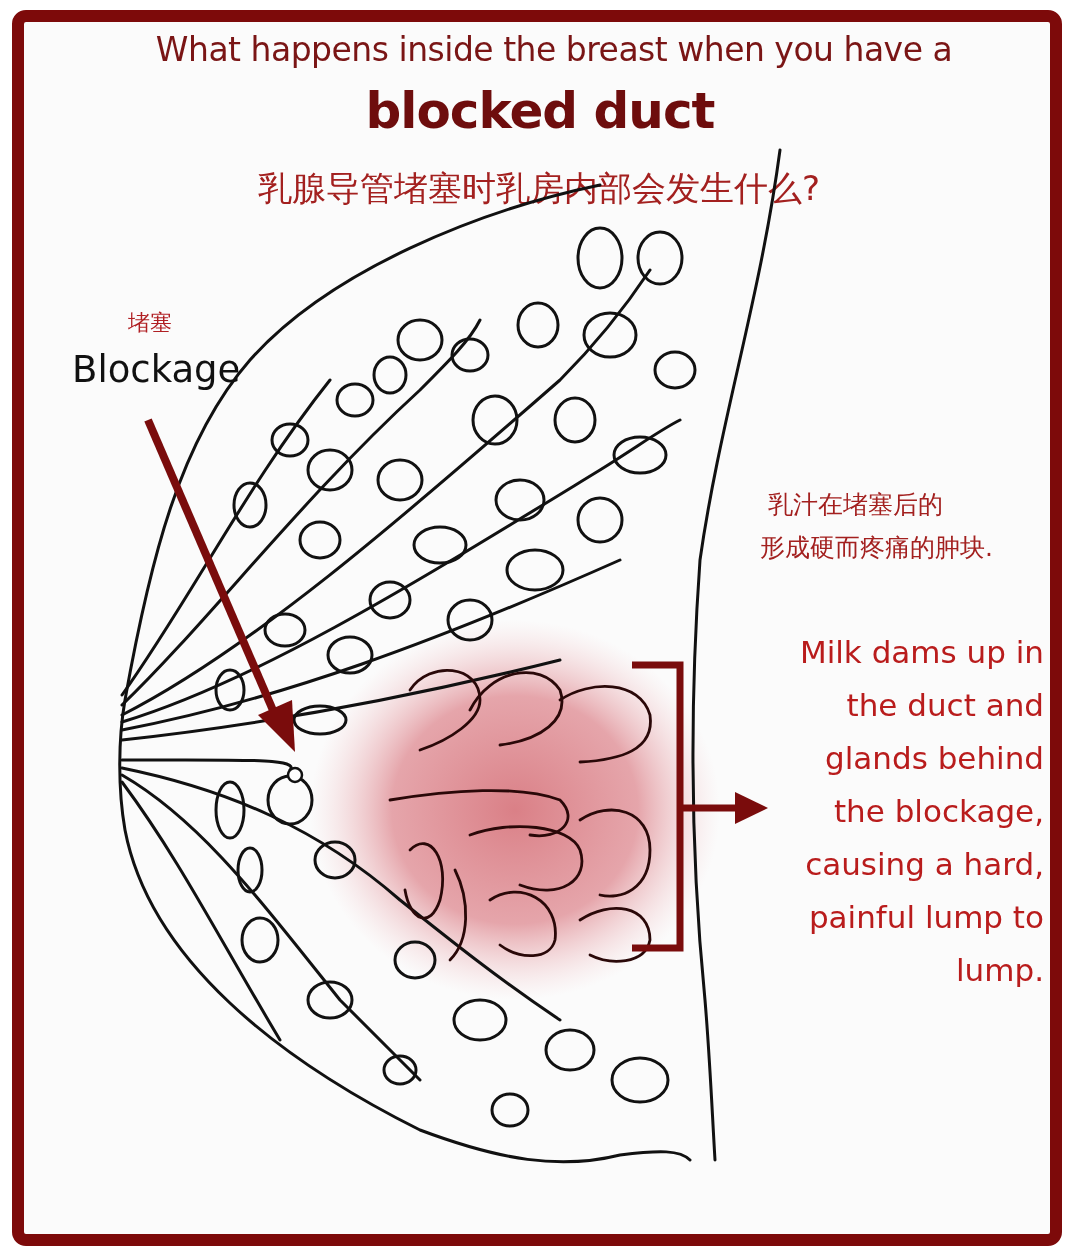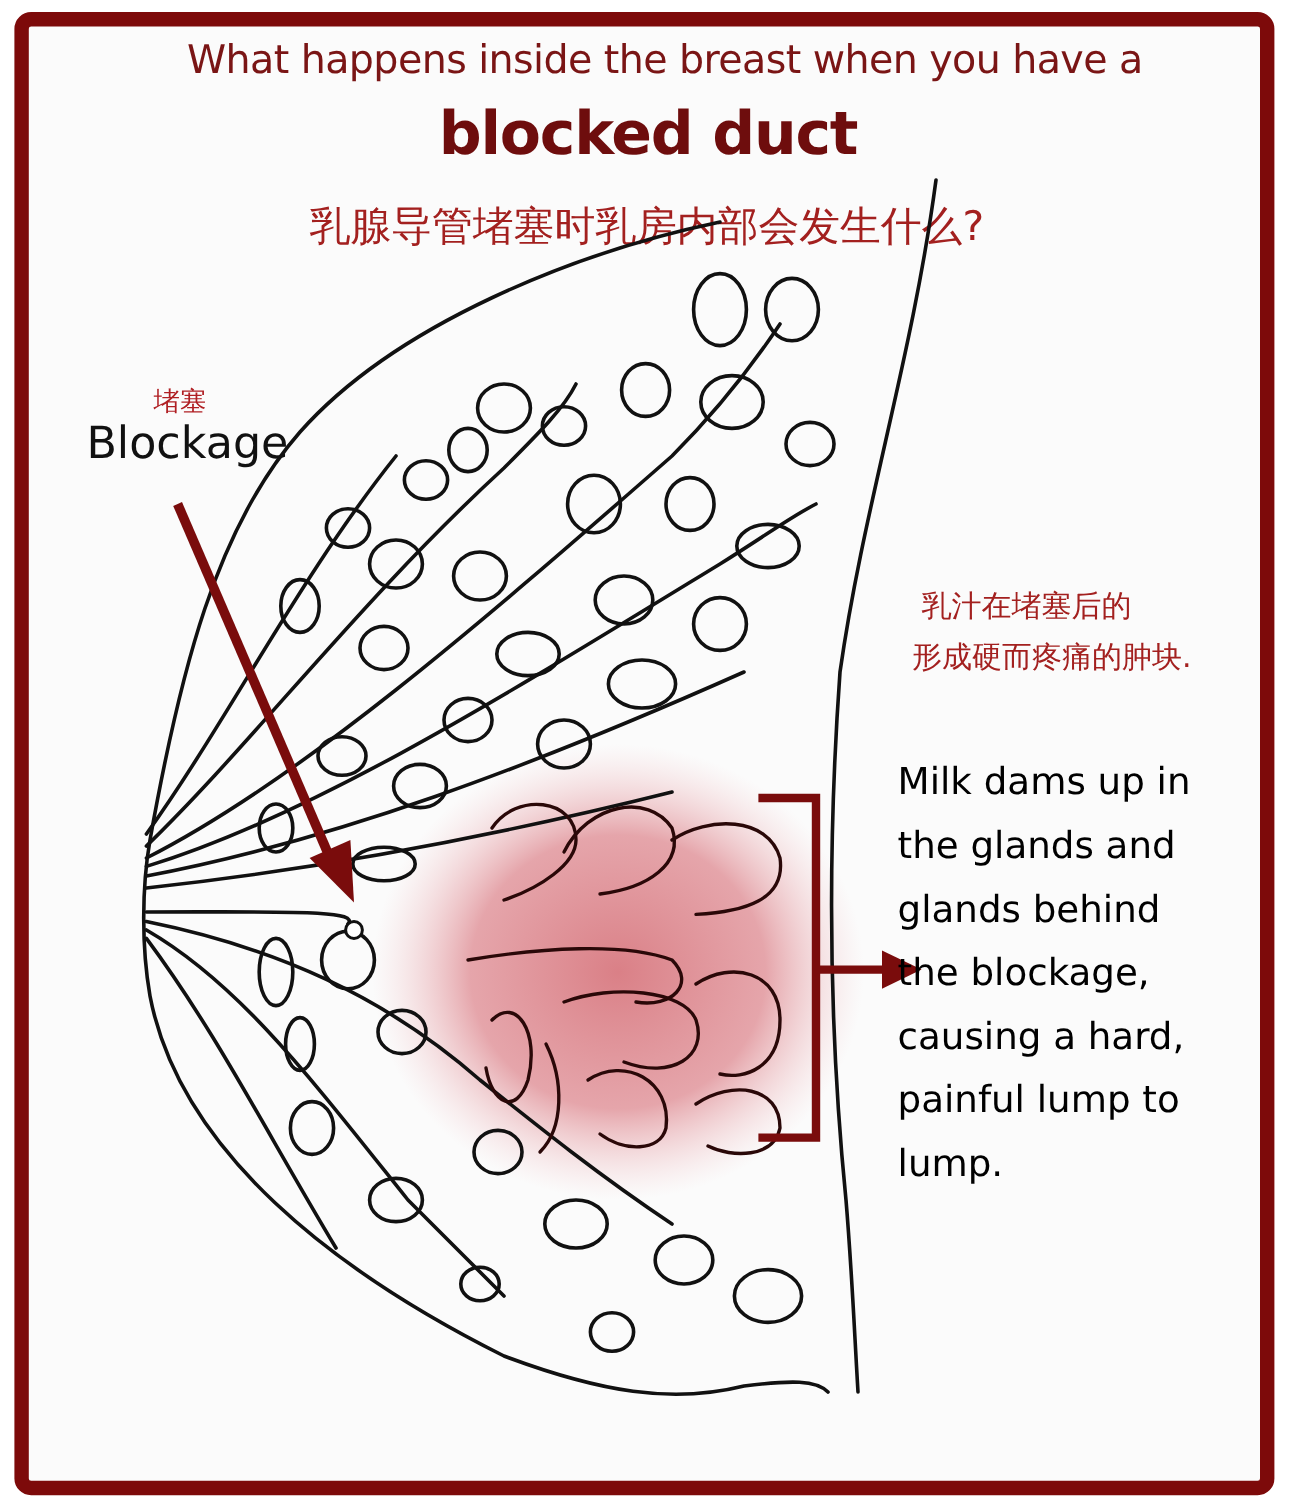--- a/index.html
+++ b/index.html
@@ -19,35 +19,35 @@
     position: absolute; left: 0; right: 0; top: 82px; text-align: center;
     font-family: "DejaVu Sans", sans-serif; font-weight: bold; font-size: 50px; color: #6e0d0d;
     letter-spacing: -1px;
   }
   .title-cn {
     position: absolute; left: 258px; top: 166px;
     font-family: "DejaVu Sans", sans-serif; font-size: 34px; color: #a3201f;
   }
   .label-cn-small {
     position: absolute; left: 128px; top: 308px;
-    font-family: "DejaVu Sans", sans-serif; font-size: 22px; color: #b01f23; margin-top: 12px;
+    font-family: "DejaVu Sans", sans-serif; font-size: 22px; color: #b01f23;
   }
   .label-blockage {
     position: absolute; left: 72px; top: 348px;
     font-family: "DejaVu Sans", sans-serif; font-size: 37px; color: #111;
   }
   .note-cn {
     position: absolute; left: 748px; top: 483px; width: 300px;
     font-family: "DejaVu Sans", sans-serif; font-size: 25px; color: #a3201f; line-height: 43px;
   }
   .note-cn div:nth-child(1) { padding-left: 20px; }
   .note-cn div:nth-child(2) { padding-left: 12px; }
   .note-en {
-    position: absolute; left: 748px; top: 626px; width: 296px; text-align: left;
-    font-family: "DejaVu Sans", sans-serif; font-size: 31px; color: #000000; line-height: 53px;
+    position: absolute; left: 748px; top: 626px; width: 296px; text-align: right;
+    font-family: "DejaVu Sans", sans-serif; font-size: 31px; color: #b91c1c; line-height: 53px;
   }
   svg.illus { position: absolute; left: 0; top: 0; }
 </style>
 </head>
 <body>
 
 <div class="frame"></div>
 
 <div class="title-line">What happens inside the breast when you have a</div>
 <div class="title-bold">blocked duct</div>
@@ -156,19 +156,19 @@
 <div class="label-cn-small">堵塞</div>
 <div class="label-blockage">Blockage</div>
 
 <div class="note-cn">
   <div>乳汁在堵塞后的</div>
   <div>形成硬而疼痛的肿块.</div>
 </div>
 
 <div class="note-en">
   <div>Milk dams up in</div>
-  <div>the glands and</div>
+  <div>the duct and</div>
   <div>glands behind</div>
   <div>the blockage,</div>
   <div>causing a hard,</div>
   <div>painful lump to</div>
   <div>lump.</div>
 </div>
 
 </body></html>

